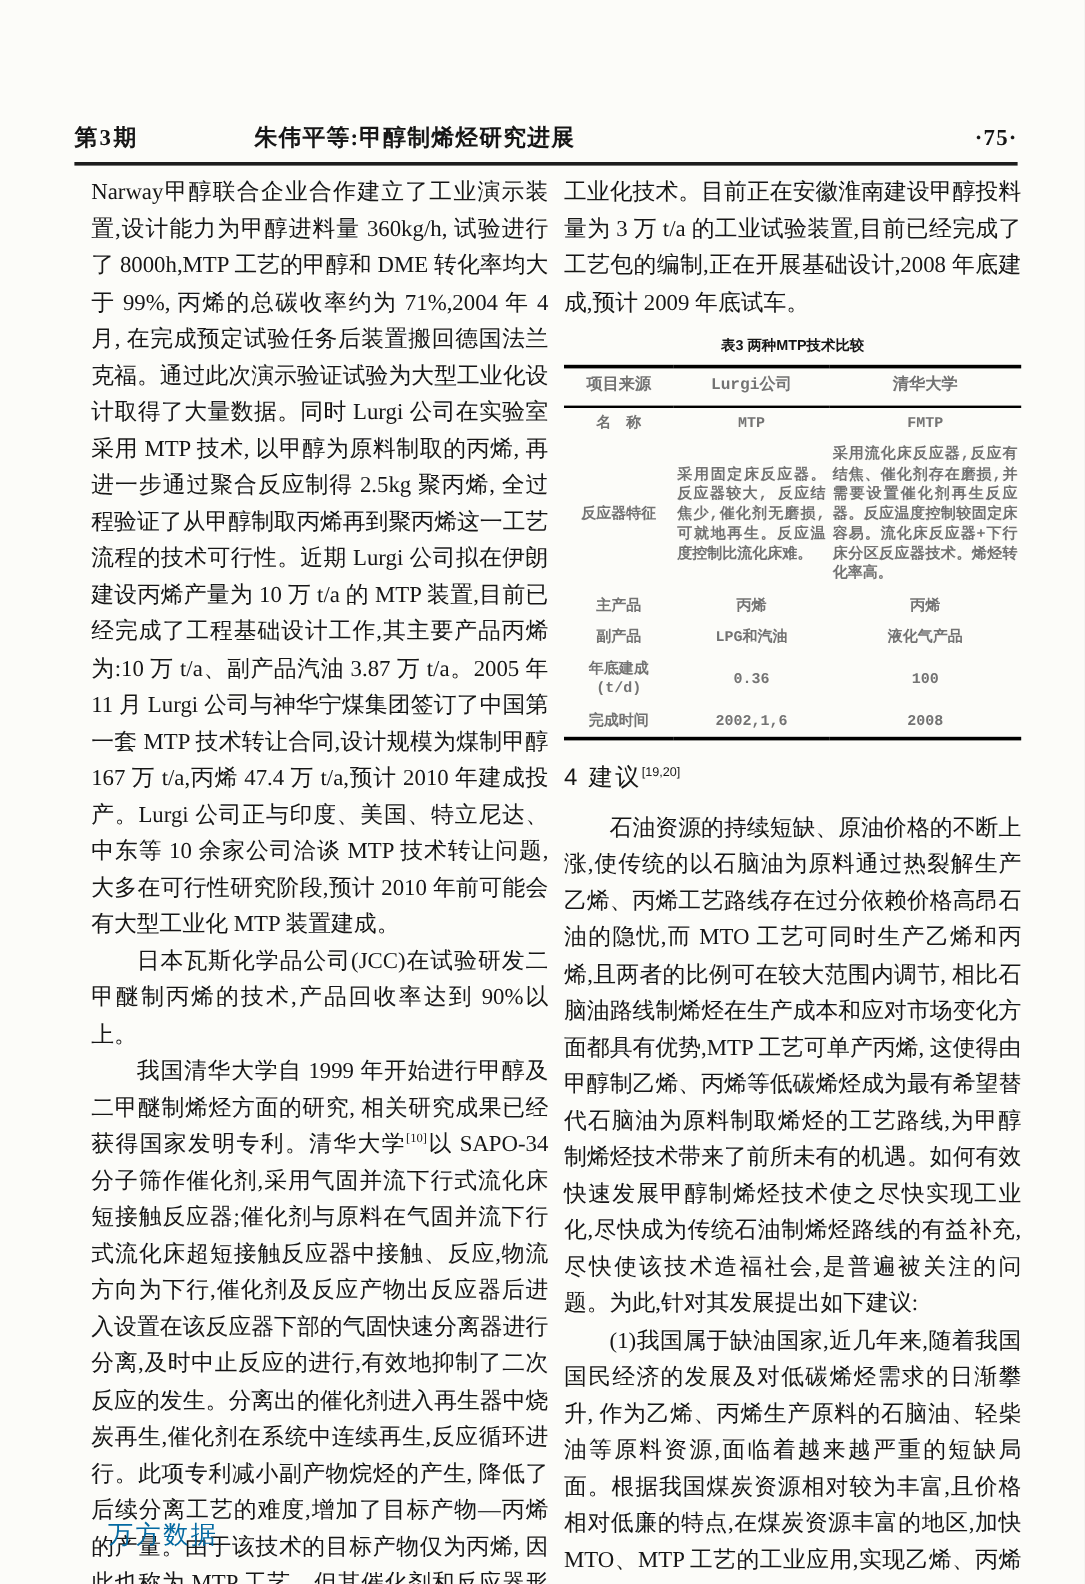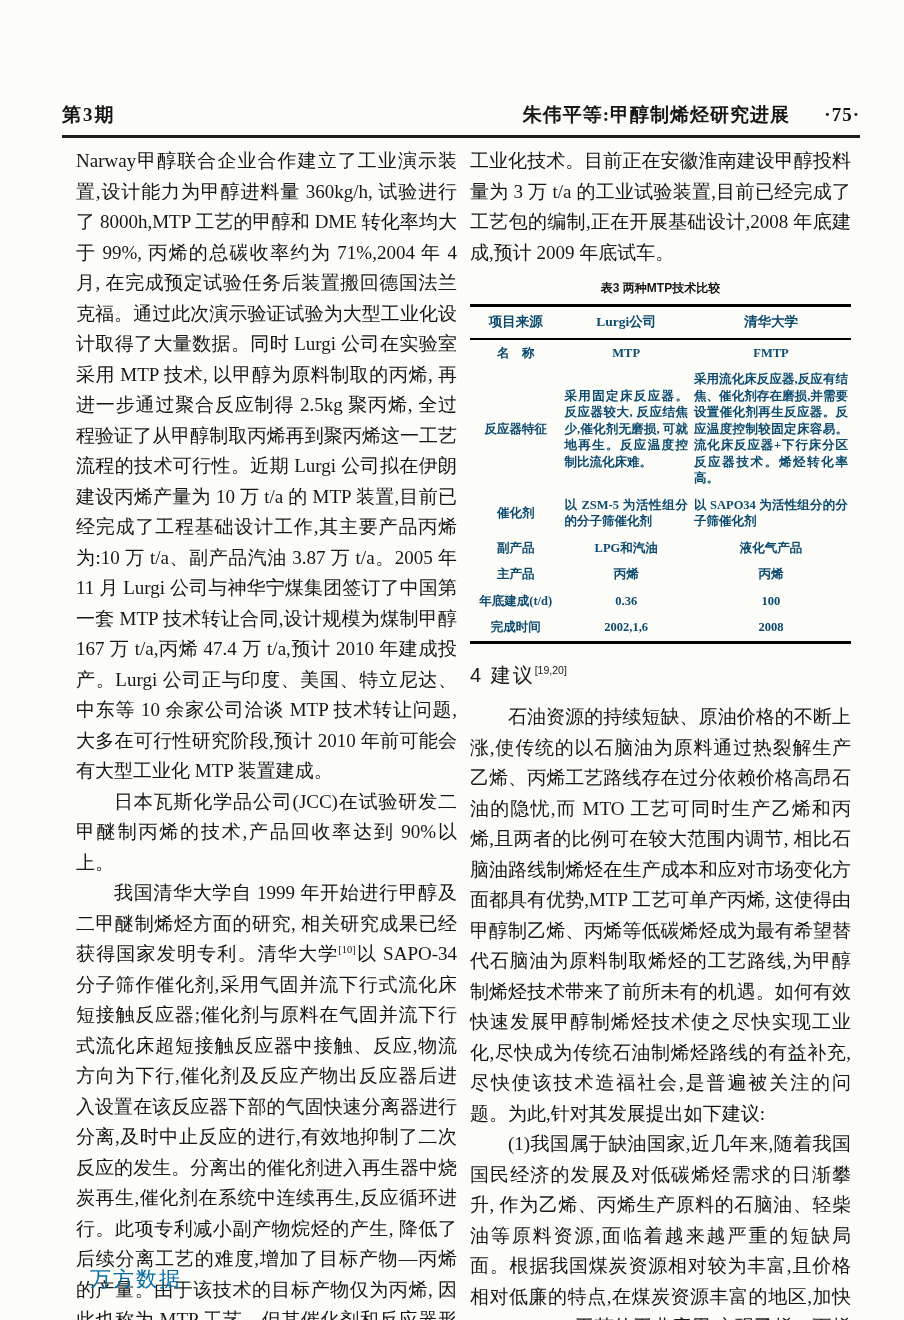--- a/index.html
+++ b/index.html
@@ -6,28 +6,28 @@
   .page{
     position:relative;
     width:904px;height:1320px;
     background:#fcfcf9;
     overflow:hidden;
     font-family:"Liberation Serif","DejaVu Serif",serif;
     color:#161616;
   }
   
   .hdr{
-    position:absolute;top:102px;left:62px;right:44px;
+    position:absolute;top:102px;left:62px;right:56px;
     display:flex;align-items:baseline;
     font-size:19px;font-weight:bold;
     padding-bottom:7px;
     border-bottom:3px solid #1d1d1d;
   }
   .hdr-issue{width:150px;letter-spacing:2px;}
-  .hdr-title{flex:1;text-align:right;letter-spacing:1px;}
+  .hdr-title{flex:1;text-align:left;letter-spacing:1px;}
   .hdr-pageno{width:70px;text-align:right;letter-spacing:1px;font-family:Liberation Serif, serif;}
   
   .columns{
     position:absolute;top:146px;left:76px;
     display:flex;gap:13px;
   }
   .col{
     width:381px;
     font-size:19px;line-height:30.5px;
     text-align:justify;
@@ -37,22 +37,22 @@
   sup.ref{font-size:10.5px;line-height:0;vertical-align:super;letter-spacing:0;}
   
   .tbl-title{
     text-align:center;font-weight:bold;font-size:12px;
     font-family:"Liberation Sans","DejaVu Sans",sans-serif;
     margin:9px 0 5px;line-height:22px;
   }
   table.cmp{
     width:100%;border-collapse:collapse;
     border-top:3px solid #000;border-bottom:3px solid #000;
-    font-family:Liberation Serif, serif;
-    font-size:12.5px;line-height:16.5px;color:#0c4a6e;
+    font-family:Liberation Mono, monospace;
+    font-size:12.5px;line-height:16.5px;color:#737373;
   }
   table.cmp th{
     border-bottom:2px solid #000;
     padding:7px 2px;font-size:13.5px;font-weight:bold;text-align:center;
   }
   table.cmp td{padding:5px 3px;font-weight:bold;vertical-align:middle;}
   td.lbl{width:24%;text-align:center;}
   td.ctr{text-align:center;}
   td.jst{text-align:justify;}
   col.c2{width:34%;} col.c3{width:42%;}
@@ -110,33 +110,28 @@
             <td class="lbl">名　称</td>
             <td class="ctr">MTP</td>
             <td class="ctr">FMTP</td>
           </tr>
           <tr>
             <td class="lbl">反应器特征</td>
             <td class="jst">采用固定床反应器。反应器较大, 反应结焦少,催化剂无磨损, 可就地再生。反应温度控制比流化床难。</td>
             <td class="jst">采用流化床反应器,反应有结焦、催化剂存在磨损,并需要设置催化剂再生反应器。反应温度控制较固定床容易。流化床反应器+下行床分区反应器技术。烯烃转化率高。</td>
           </tr>
           <tr>
-            <td class="lbl">催化剂</td>
-            <td class="jst">以 ZSM-5 为活性组分的分子筛催化剂</td>
-            <td class="jst">以 SAPO34 为活性组分的分子筛催化剂</td>
+            <td class="lbl">主产品</td>
+            <td class="ctr">丙烯</td>
+            <td class="ctr">丙烯</td>
           </tr>
           <tr>
             <td class="lbl">副产品</td>
             <td class="ctr">LPG和汽油</td>
             <td class="ctr">液化气产品</td>
-          </tr>
-          <tr>
-            <td class="lbl">主产品</td>
-            <td class="ctr">丙烯</td>
-            <td class="ctr">丙烯</td>
           </tr>
           <tr>
             <td class="lbl">年底建成(t/d)</td>
             <td class="ctr">0.36</td>
             <td class="ctr">100</td>
           </tr>
           <tr>
             <td class="lbl">完成时间</td>
             <td class="ctr">2002,1,6</td>
             <td class="ctr">2008</td>

